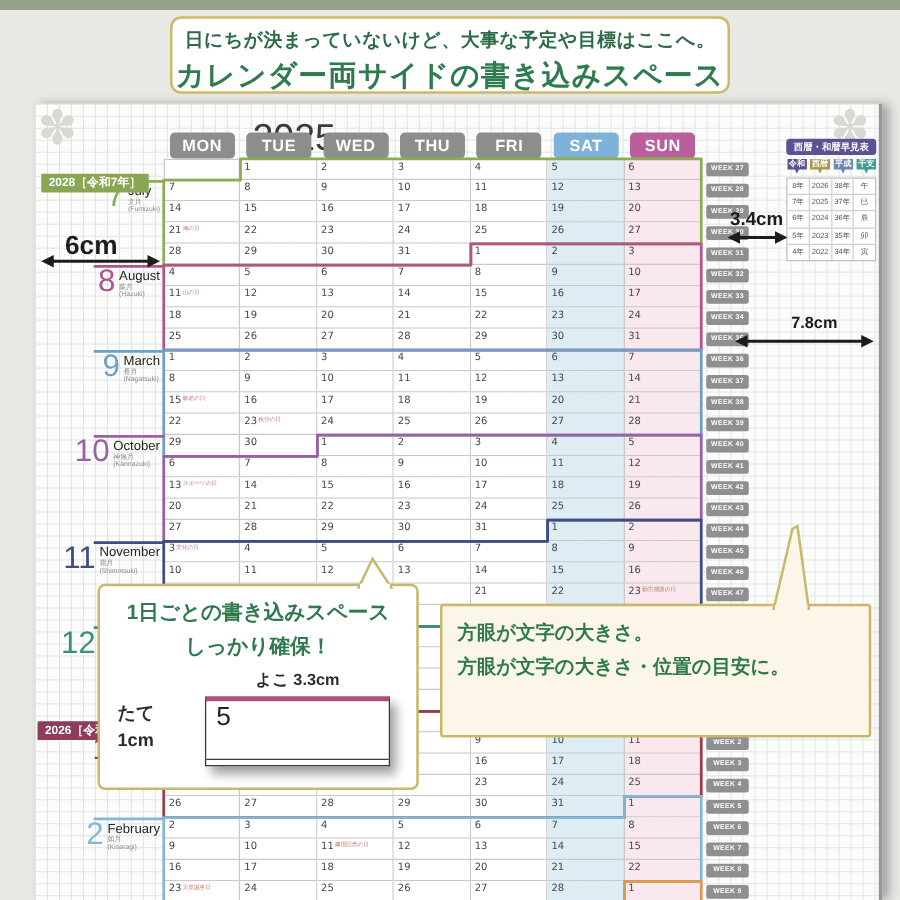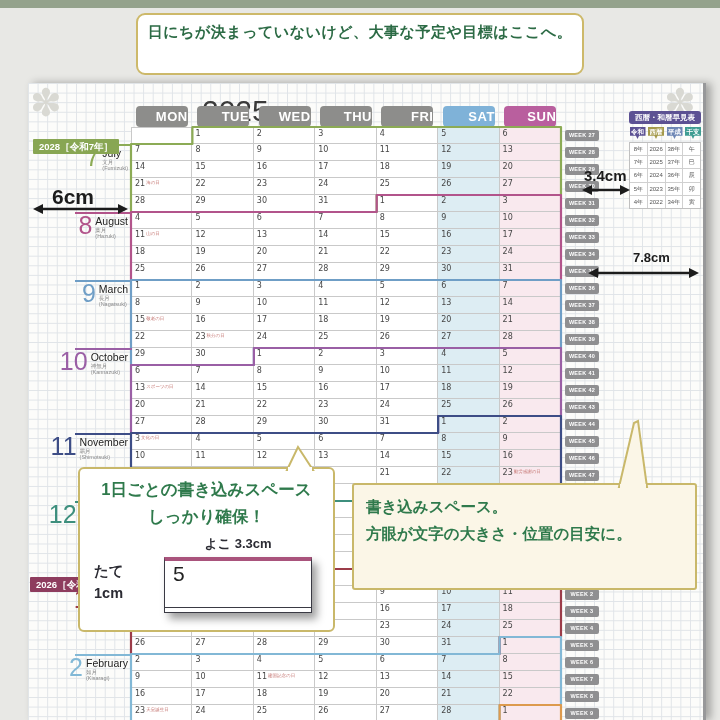--- a/index.html
+++ b/index.html
@@ -22,21 +22,21 @@
                      linear-gradient(90deg,#e0e4e8 1px,transparent 1px);
     background-size:9.6px 9.6px;border-right:3px solid #97989a;
     box-shadow:5px 0 8px rgba(0,0,0,.30);}
   .flower{font-size:38px;color:#d9d9d3;line-height:1;}
 
   #year-title{left:202px;top:96px;display:flex;align-items:flex-end;color:#3a3a3a;}
   #year-main{font-size:30px;font-weight:500;line-height:1;}
   #year-suffix{font-size:14px;font-weight:bold;line-height:1;margin-bottom:2px;}
 
   .wd-tab{position:absolute;top:106px;width:52px;height:21px;border-radius:4px;
-    color:#fff;font-size:13px;font-weight:bold;text-align:right;line-height:21px;letter-spacing:.5px;}
+    color:#fff;font-size:13px;font-weight:bold;text-align:center;line-height:21px;letter-spacing:.5px;}
 
   .week-row{position:absolute;left:131px;width:430px;height:17px;}
   .cell{position:absolute;top:0;height:17px;background:#fff;box-sizing:border-box;
     border-right:1px solid #c9c9c9;border-bottom:1px solid #c9c9c9;
     font-family:"DejaVu Sans",sans-serif;font-size:8px;color:#464646;
     padding:1px 0 0 3px;overflow:hidden;white-space:nowrap;}
   .cell.sat{background:#ddedf3;}
   .cell.sun{background:#f9e9ee;}
   .cell.first{border-left:1px solid #c9c9c9;}
   .cell.toprow{border-top:1px solid #c9c9c9;}
@@ -102,20 +102,21 @@
 </style>
 </head>
 <body>
 
 <div id="page">
 
   <div id="top-strip" class="abs"></div>
 
   <div id="banner-box" class="abs">
     <span id="banner-sub">日にちが決まっていないけど、大事な予定や目標はここへ。</span>
+    <span id="banner-title">カレンダー両サイドの書き込みスペース</span>
   </div>
 
   <div id="paper" class="abs"></div>
 
   <span class="abs flower" style="left:30px;top:84px;">✽</span>
   <span class="abs flower" style="left:664px;top:84px;">✽</span>
 
   <div id="year-title" class="abs">
     <span id="year-main">2025</span>
     <span id="year-suffix">-2026</span>
@@ -628,21 +629,21 @@
       </svg>
     </div>
 
   <div id="badge-2026" class="year-badge">2026［令和8年］</div>
 
   <div id="note" class="abs">
     <svg width="34" height="68" style="left:262px;top:-65px;">
       <polygon points="3,67 18,3 22,1 31,67" fill="#fbf6e7" stroke="#c9b86a" stroke-width="2"></polygon>
       <rect x="4" y="64" width="26" height="5" fill="#fbf6e7"></rect>
     </svg>
-    <span>書き込みスペース。</span>
+    <span>方眼が文字の大きさ。</span>
     <span>方眼が文字の大きさ・位置の目安に。</span>
   </div>
 
   <div id="bubble" class="abs">
     <svg width="30" height="26" style="left:205px;top:-24px;">
       <polygon points="2,25 13,2 28,25" fill="#ffffff" stroke="#c9b86a" stroke-width="2"></polygon>
       <rect x="3" y="22" width="24" height="5" fill="#ffffff"></rect>
     </svg>
     <span id="bubble-l1">1日ごとの書き込みスペース</span>
     <span id="bubble-l2">しっかり確保！</span>

